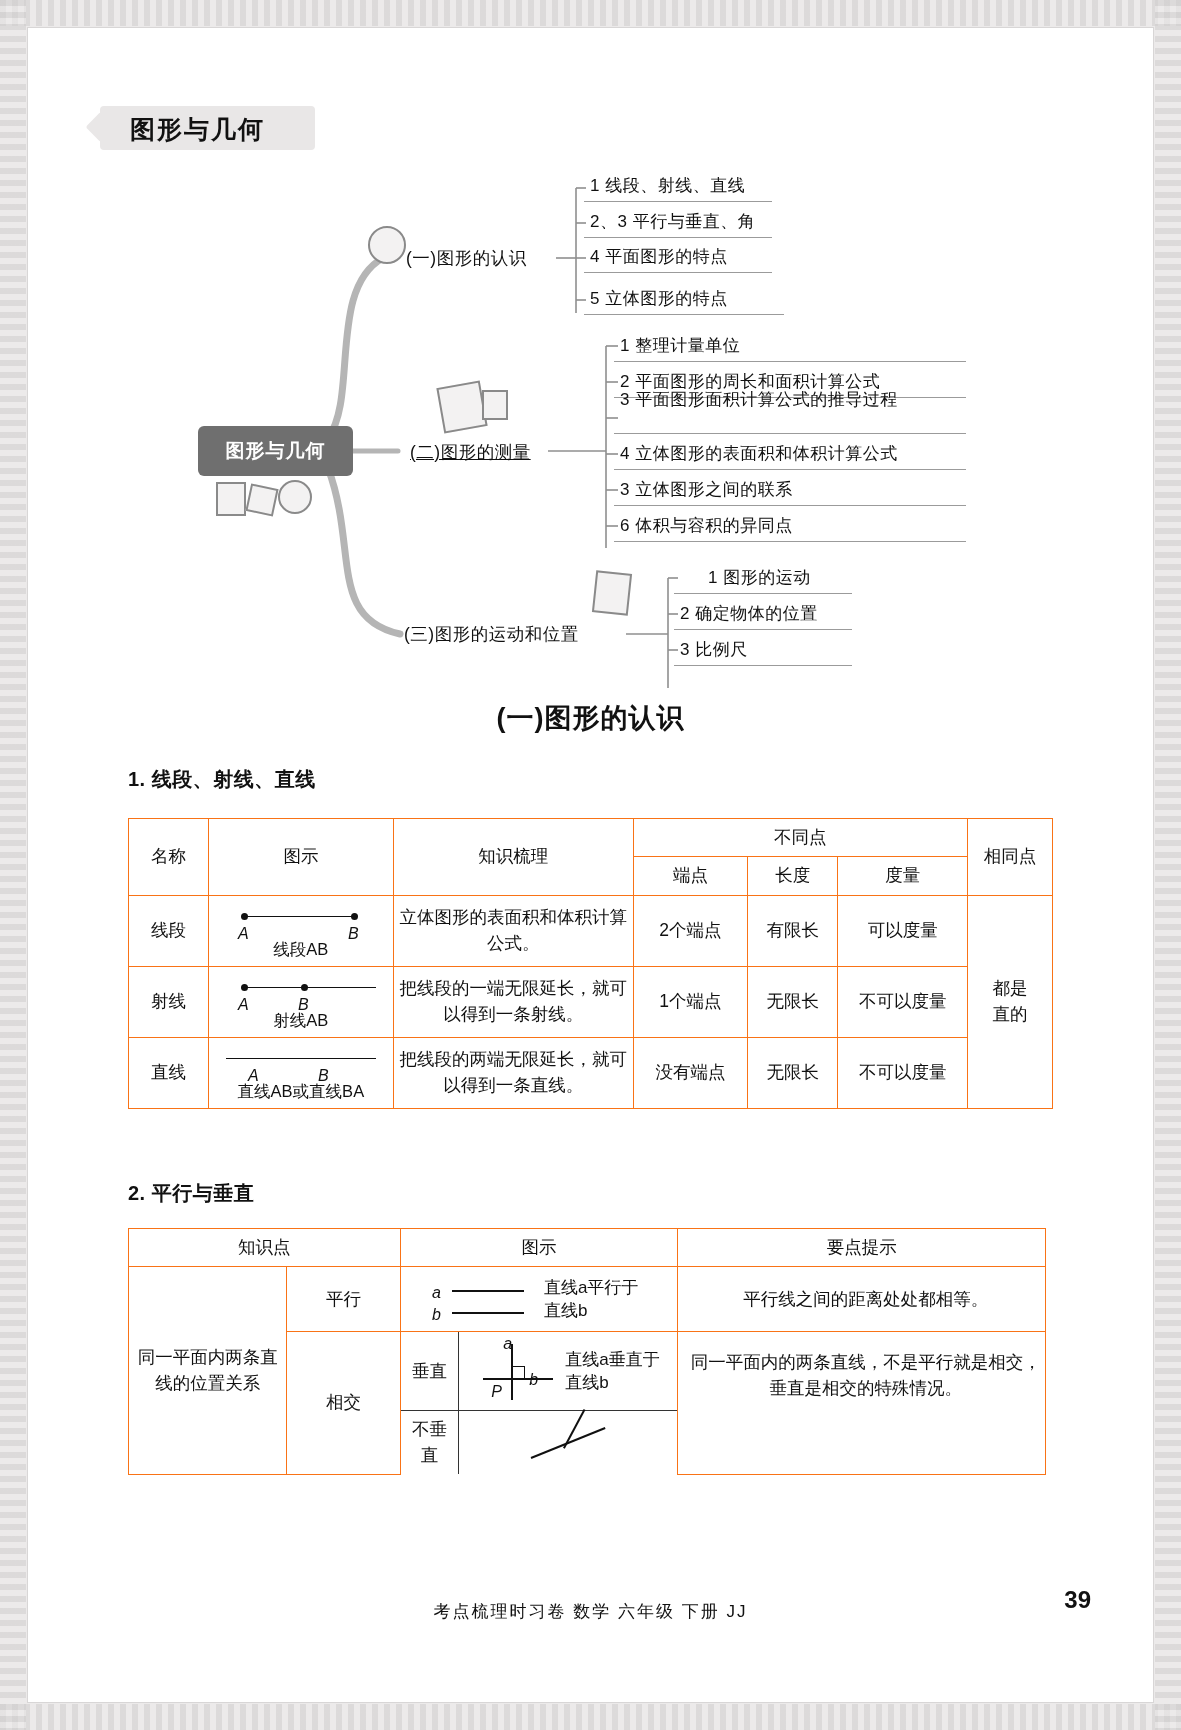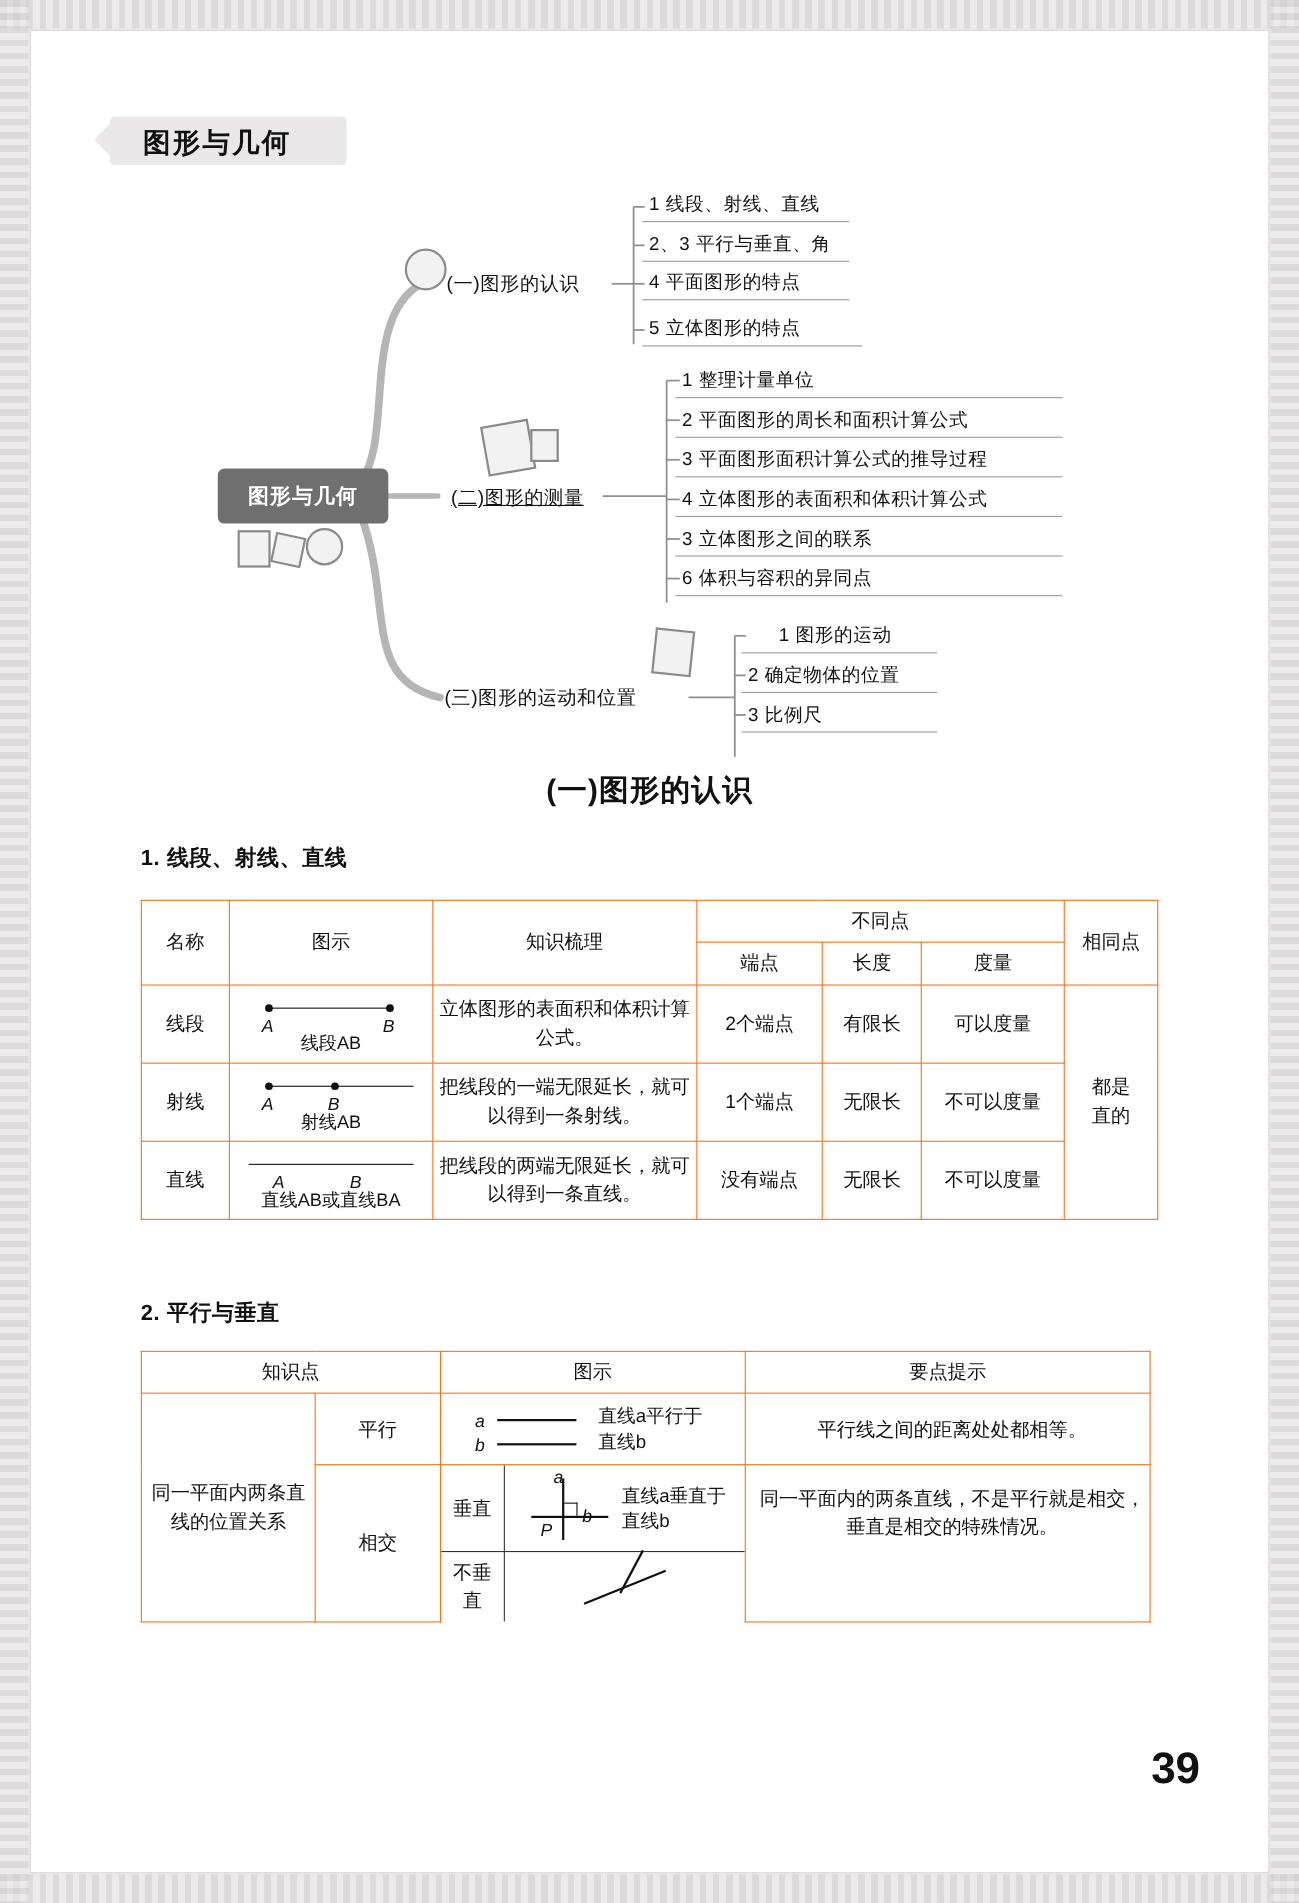--- a/index.html
+++ b/index.html
@@ -128,21 +128,21 @@
 
   .leftalign{text-align:center;padding-left:12px;}
 
   
   .footer{
     position:absolute;left:0;top:1572px;width:1125px;text-align:center;
     font-size:17px;letter-spacing:2px;color:#111;
   }
   .pageno{
     position:absolute;right:62px;top:1558px;
-    font-size:40px;font-weight:bold;
+    font-size:24px;font-weight:bold;
   }
 </style>
 </head>
 <body>
 
 <div class="wave wave-top"></div>
 <div class="wave wave-bottom"></div>
 <div class="wave wave-left"></div>
 <div class="wave wave-right"></div>
 
@@ -212,21 +212,21 @@
     <div class="leafline" style="left:556px;top:89px;width:188px;"></div>
     <div class="leaf" style="left:562px;top:97px;">4  平面图形的特点</div>
     <div class="leafline" style="left:556px;top:124px;width:188px;"></div>
     <div class="leaf" style="left:562px;top:139px;">5  立体图形的特点</div>
     <div class="leafline" style="left:556px;top:166px;width:200px;"></div>
 
     <div class="leaf" style="left:592px;top:186px;">1  整理计量单位</div>
     <div class="leafline" style="left:586px;top:213px;width:352px;"></div>
     <div class="leaf" style="left:592px;top:222px;">2  平面图形的周长和面积计算公式</div>
     <div class="leafline" style="left:586px;top:249px;width:352px;"></div>
-    <div class="leaf" style="left:592px;top:258px;">3  平面图形面积计算公式的推导过程</div>
+    <div class="leaf" style="left:592px;top:240px;">3  平面图形面积计算公式的推导过程</div>
     <div class="leafline" style="left:586px;top:285px;width:352px;"></div>
     <div class="leaf" style="left:592px;top:294px;">4  立体图形的表面积和体积计算公式</div>
     <div class="leafline" style="left:586px;top:321px;width:352px;"></div>
     <div class="leaf" style="left:592px;top:330px;">3  立体图形之间的联系</div>
     <div class="leafline" style="left:586px;top:357px;width:352px;"></div>
     <div class="leaf" style="left:592px;top:366px;">6  体积与容积的异同点</div>
     <div class="leafline" style="left:586px;top:393px;width:352px;"></div>
 
     <div class="leaf" style="left:680px;top:418px;">1  图形的运动</div>
     <div class="leafline" style="left:646px;top:445px;width:178px;"></div>
@@ -383,16 +383,17 @@
           </tr>
         </tbody>
               </table>
       </td>
       <td rowspan="2" class="leftalign" style="vertical-align:top;padding-top:18px;">同一平面内的两条直线，不是平行就是相交，垂直是相交的特殊情况。</td>
     </tr>
 
   </tbody>
       </table>
 
+  <div class="footer">考点梳理时习卷  数学  六年级  下册  JJ</div>
   <div class="pageno">39</div>
 
 </div>
 </div>
 
 </body></html>

